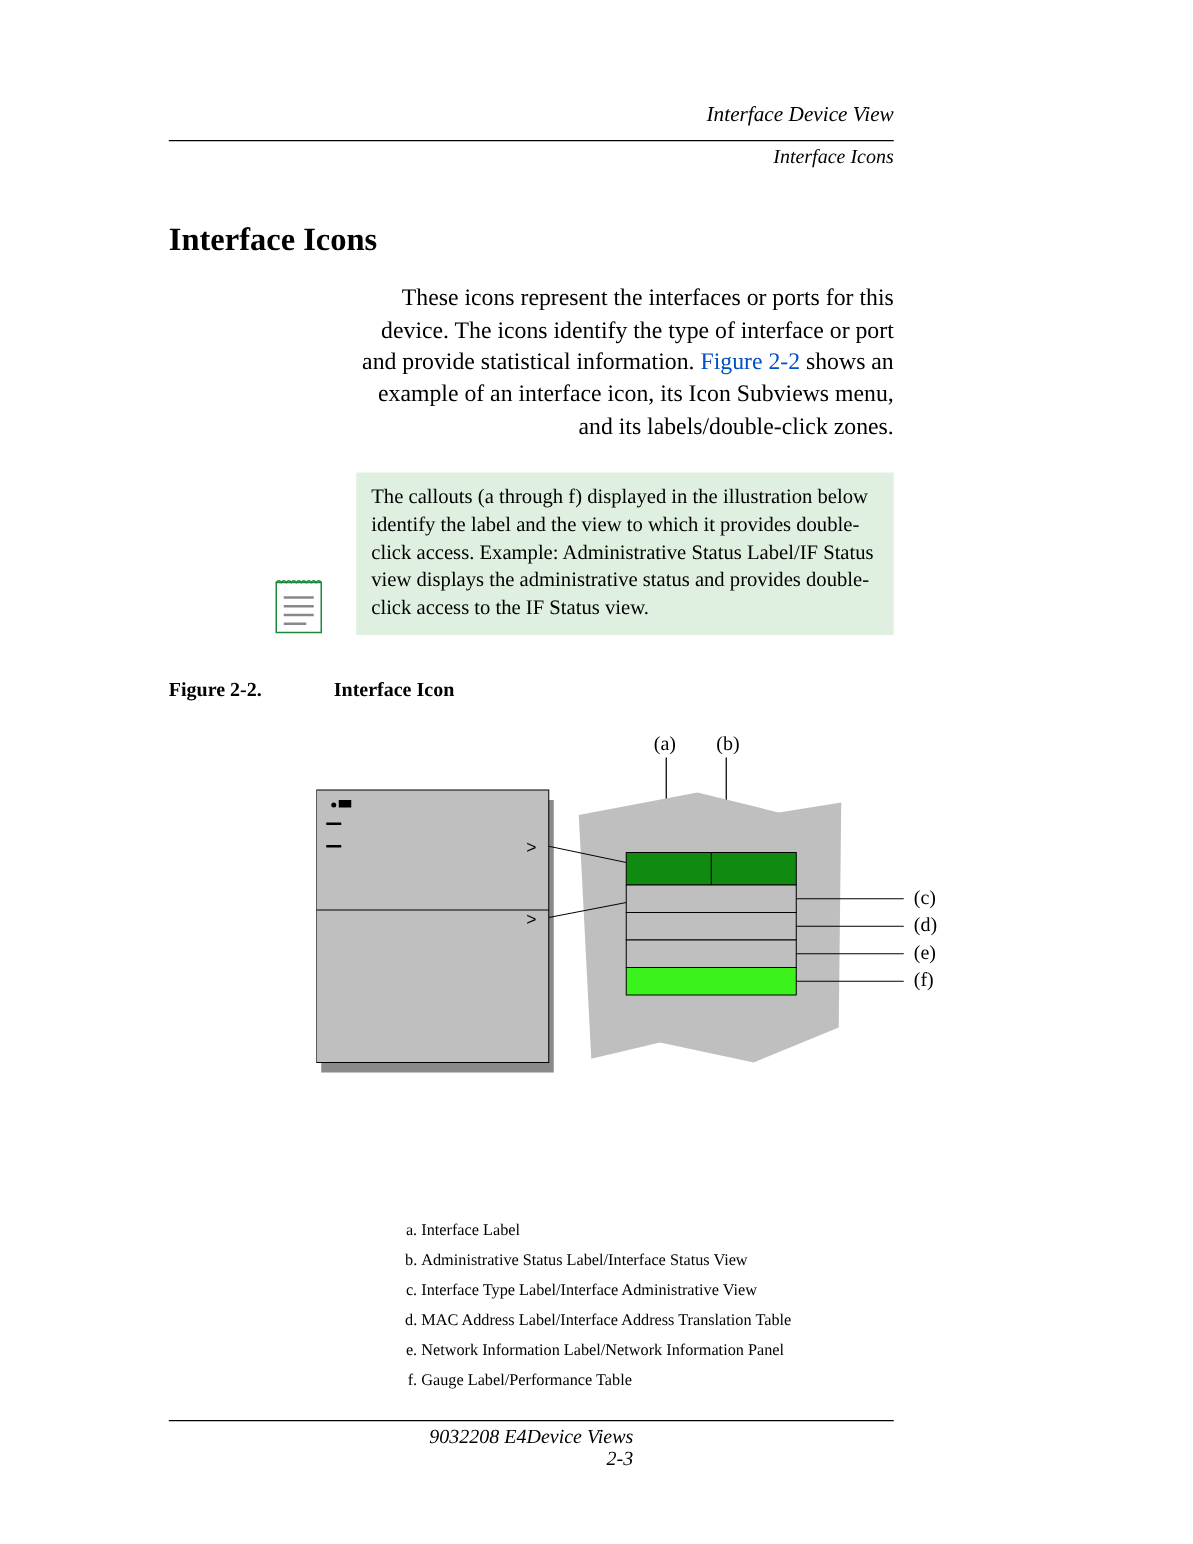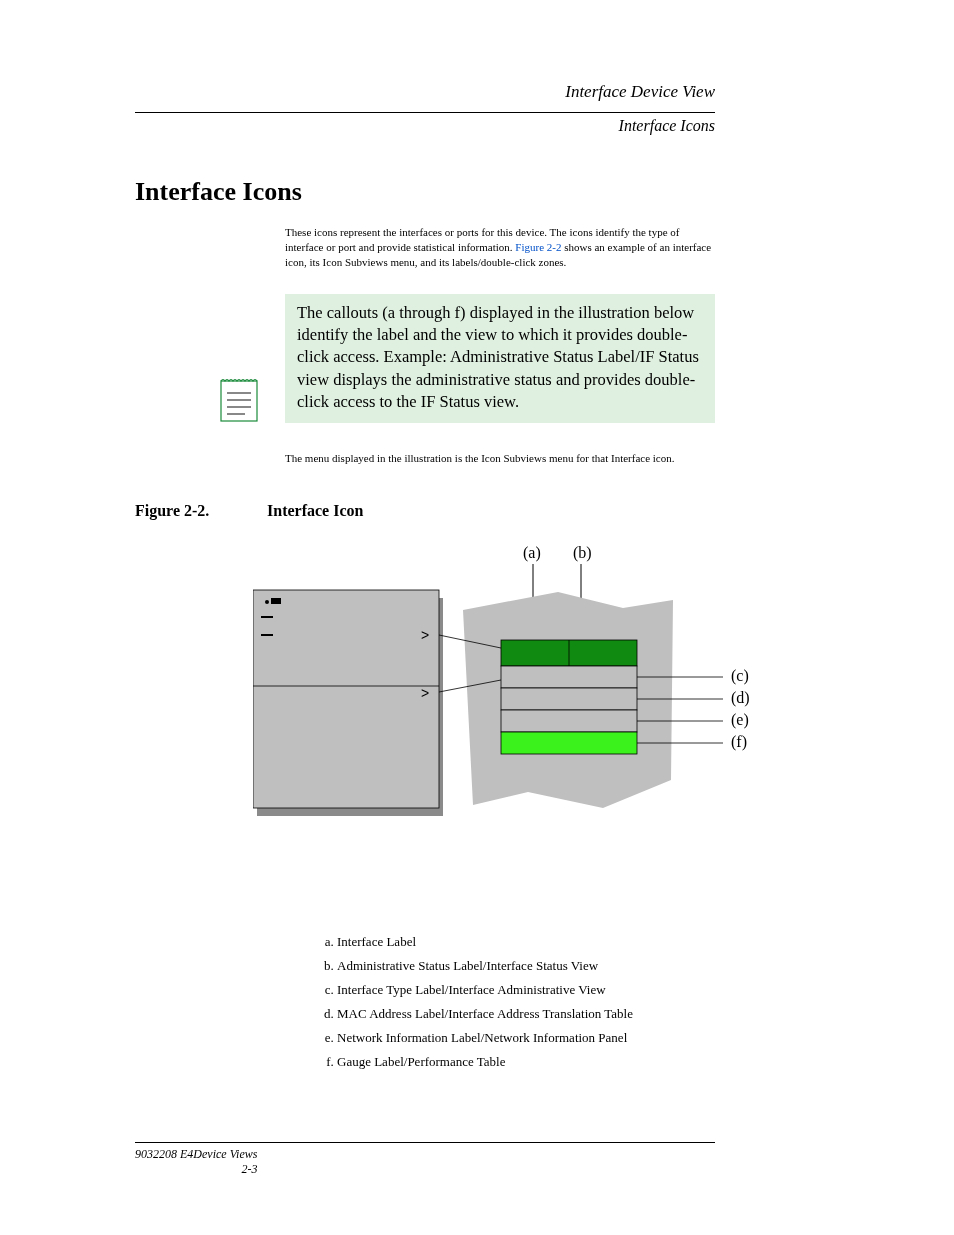--- a/index.html
+++ b/index.html
@@ -30,22 +30,23 @@
   }
   .section-title {
     font-family: "Times New Roman", serif;
     font-weight: bold;
     font-size: 26px;
     margin: 40px 0 18px 0;
   }
   .body-text {
     margin-left: 150px;
     font-family: "Times New Roman", serif;
-    font-size: 11px;
+    font-size: 19px;
     line-height: 1.35;
+    text-align: right;
   }
   .body-text .link {
     color: #0050c8;
   }
   .note-row {
     display: flex;
     margin-top: 24px;
     align-items: flex-end;
   }
   .note-icon {
@@ -95,23 +96,23 @@
     right: 115px;
     bottom: 58px;
   }
   .footer hr {
     border: none;
     border-top: 1.5px solid #000;
     margin: 0 0 4px 0;
   }
   .footer-row {
     display: flex;
-    justify-content: flex-start;
+    justify-content: center;
     font-style: italic;
-    font-size: 12px;
+    font-size: 16px;
   }
   .footer-right { text-align: right; font-style: italic;}
   .footer-pagenum { display:block; font-style: italic;}
 </style>
 </head>
 <body>
 
 <div class="page">
 
   <div class="header">
@@ -131,21 +132,20 @@
       <rect x="6" y="6" width="36" height="40" fill="#fff" stroke="#1a8a3a" stroke-width="1.2"></rect>
       <path d="M6 6 Q8 3 10 6 Q12 3 14 6 Q16 3 18 6 Q20 3 22 6 Q24 3 26 6 Q28 3 30 6 Q32 3 34 6 Q36 3 38 6 Q40 3 42 6" fill="none" stroke="#1a8a3a" stroke-width="1.2"></path>
       <line x1="12" y1="18" x2="36" y2="18" stroke="#888" stroke-width="2"></line>
       <line x1="12" y1="25" x2="36" y2="25" stroke="#888" stroke-width="2"></line>
       <line x1="12" y1="32" x2="36" y2="32" stroke="#888" stroke-width="2"></line>
       <line x1="12" y1="39" x2="30" y2="39" stroke="#888" stroke-width="2"></line>
     </svg>
     <div class="note-text">The callouts (a through f) displayed in the illustration below identify the label and the view to which it provides double-click access. Example: Administrative Status Label/IF Status view displays the administrative status and provides double-click access to the IF Status view.</div>
   </div>
 
-  <p class="body-text" style="margin-top:28px">The menu displayed in the illustration is the Icon Subviews menu for that Interface icon.</p>
 
   <div class="figure-caption">
     <span class="caplabel">Figure 2-2.</span><span>Interface Icon</span>
   </div>
 
   <div class="figure-wrap">
     <svg class="figure-svg" width="540" height="300" viewBox="0 0 540 300">
 
       <text x="270" y="18" font-family="Times New Roman" font-size="16">(a)</text>
       <text x="320" y="18" font-family="Times New Roman" font-size="16">(b)</text>

